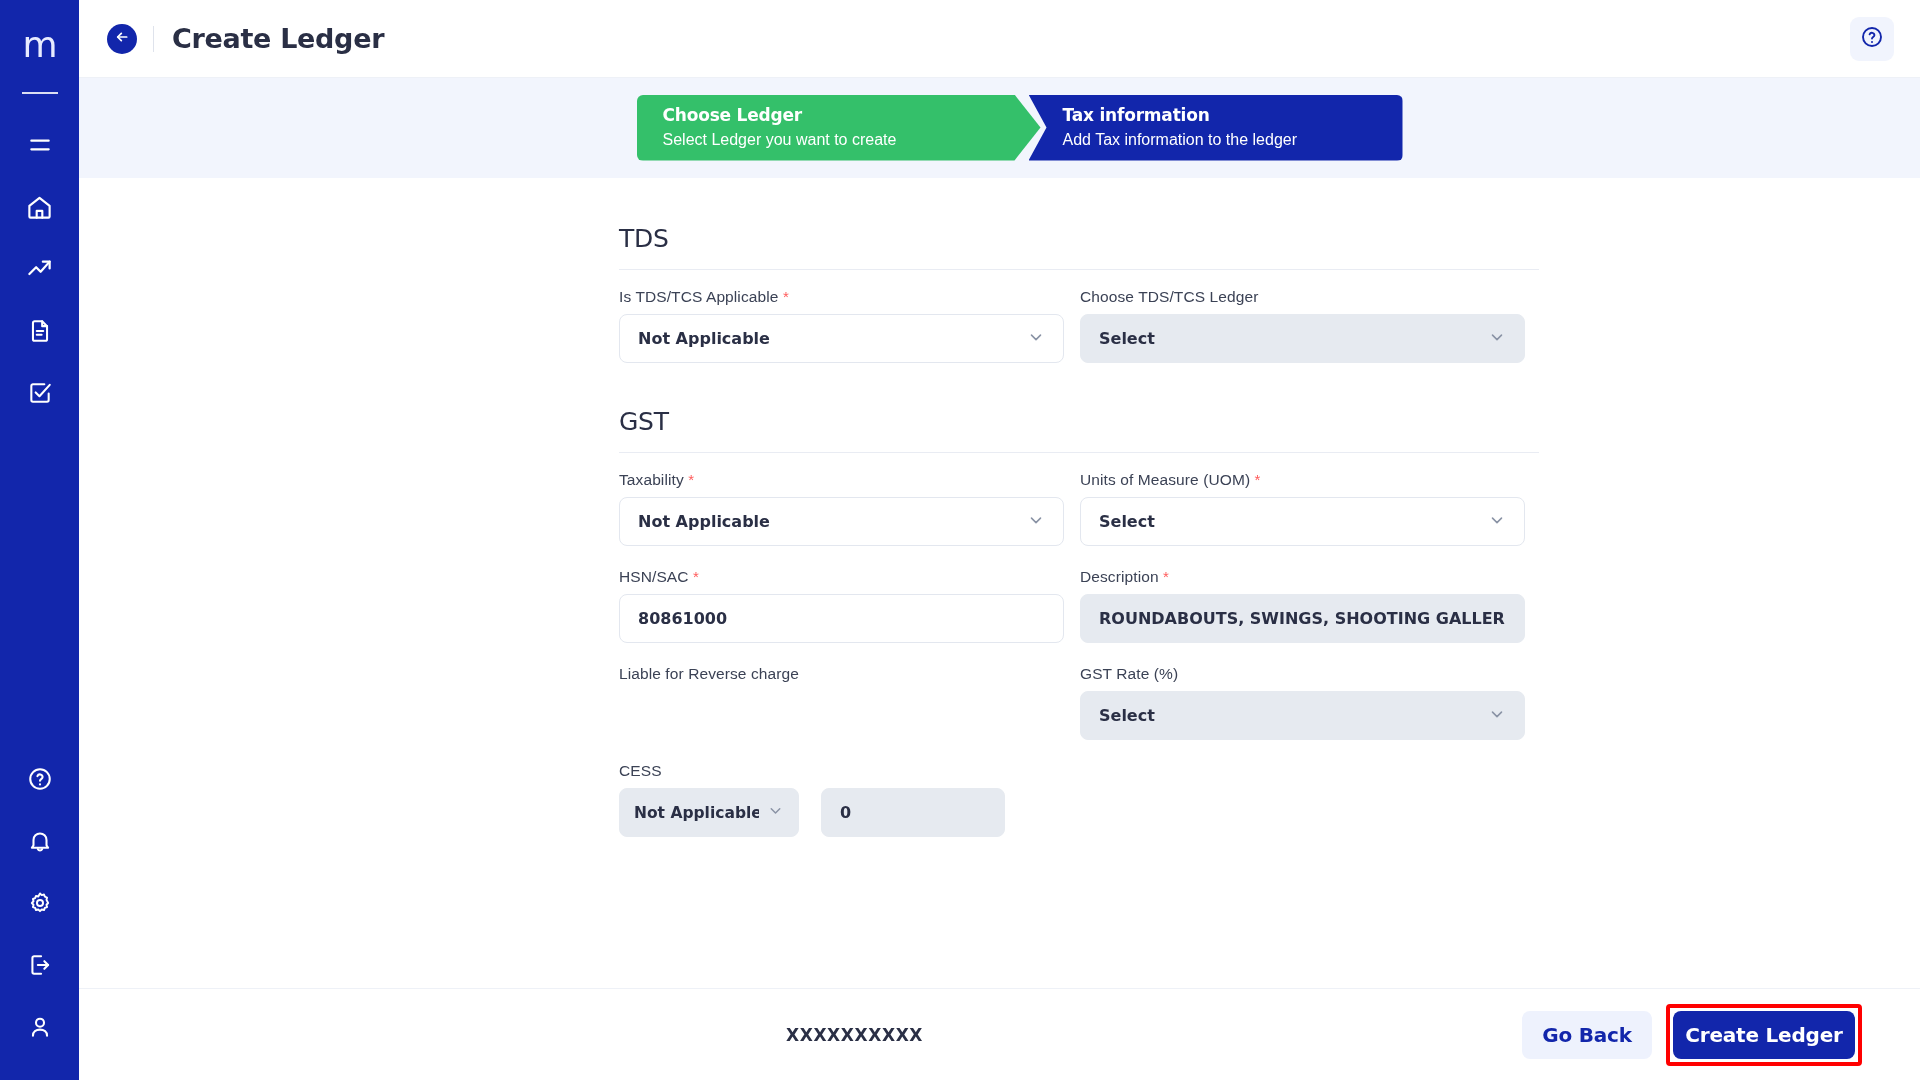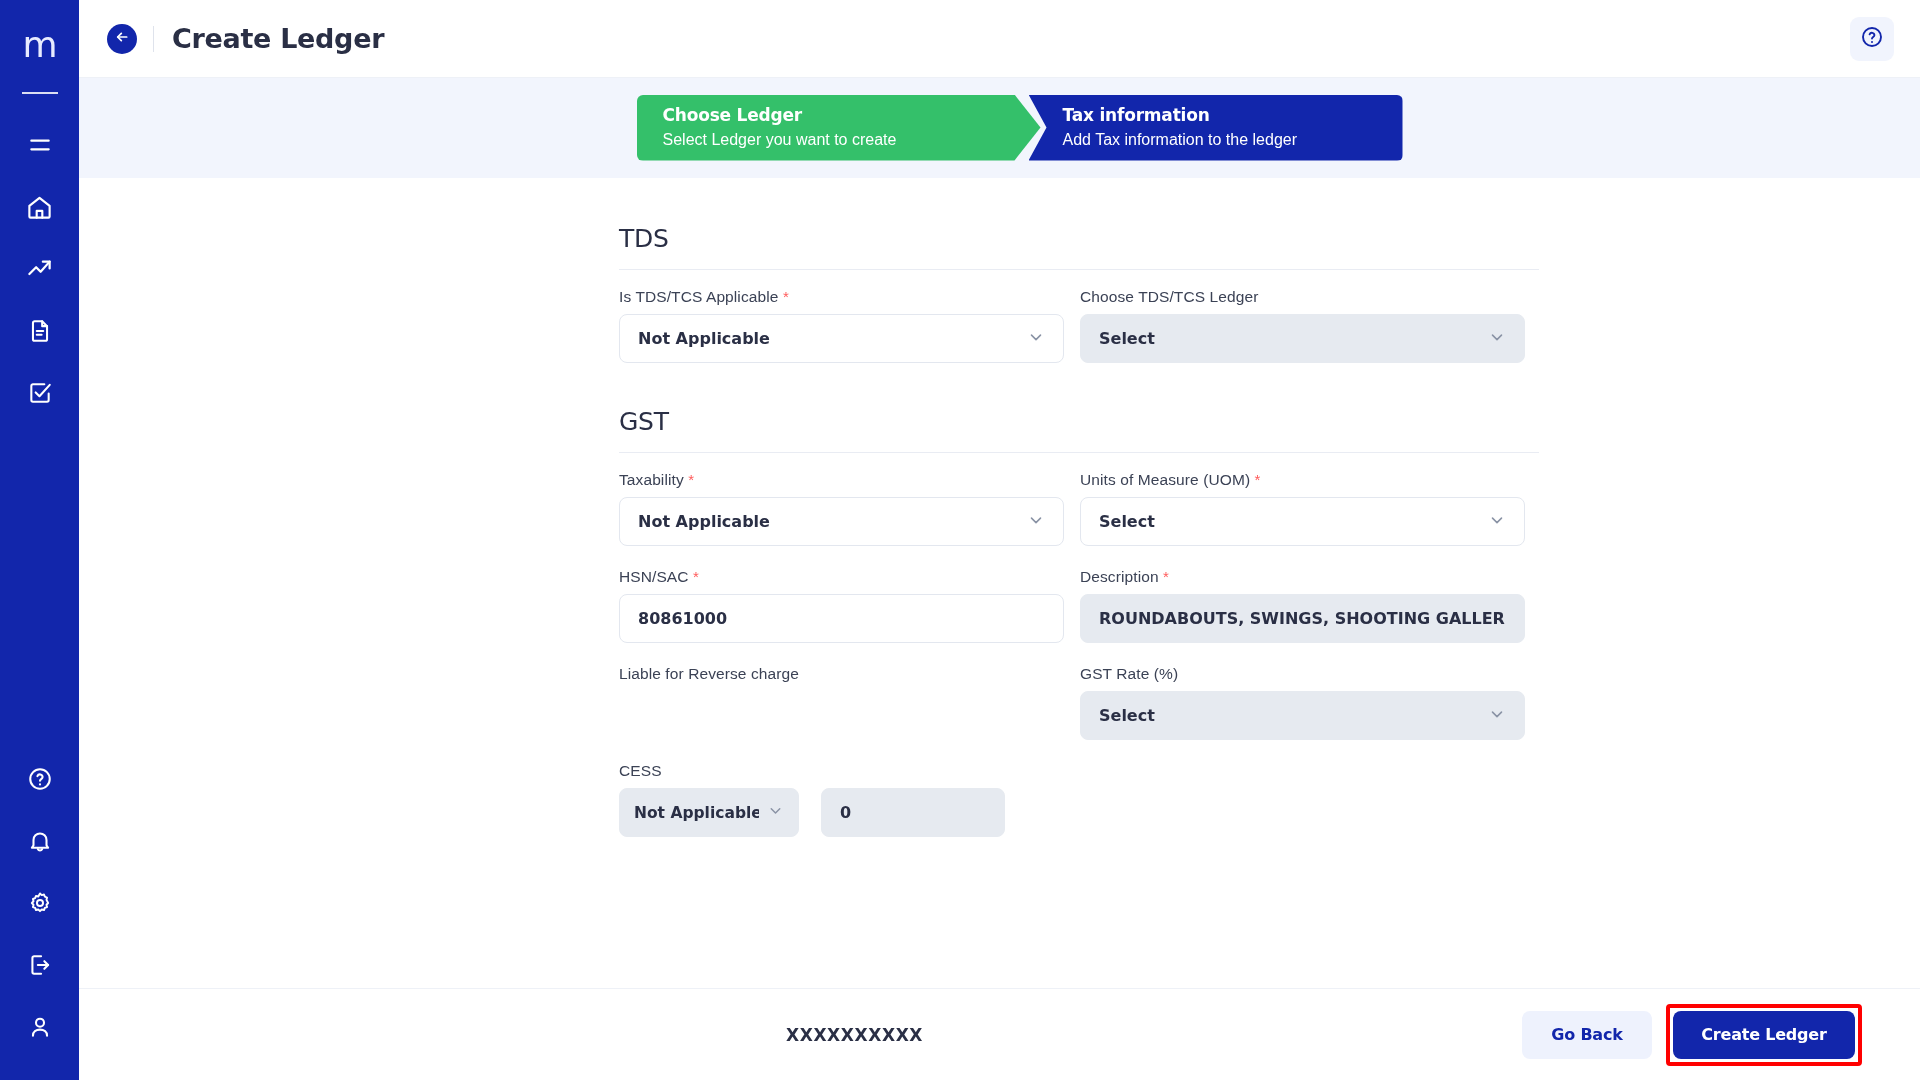--- a/index.html
+++ b/index.html
@@ -118,21 +118,21 @@
     height: 92px; min-height: 92px; border-top: 1px solid #eef1f7;
     display:flex; align-items:center; padding: 0 36px 0 2px; background:#fff;
   }
   .footer-code {
     margin-left: 705px; font-size: 17px; font-weight:700; color:#2a2f45;
     letter-spacing: .6px; font-family:"DejaVu Sans", sans-serif;
   }
   .footer-btns { margin-left:auto; display:flex; align-items:center; gap: 14px; padding-right: 22px;}
   .btn {
     height: 48px; border-radius: 8px; display:flex; align-items:center;
-    justify-content:center; font-size:16px; font-weight:700; cursor:pointer;
+    justify-content:center; font-size:20px; font-weight:700; cursor:pointer;
     font-family:"DejaVu Sans", sans-serif; letter-spacing:-.2px;
   }
   .btn-secondary { background:#eef2fd; color:#1226ab; width: 130px; }
   .btn-primary { background:#1226ab; color:#ffffff; width: 182px; }
   .highlight-box { border: 4px solid #ff0000; border-radius: 4px; padding: 3px; display:flex; }
 </style>
 </head>
 <body>
 
 <div class="app">

